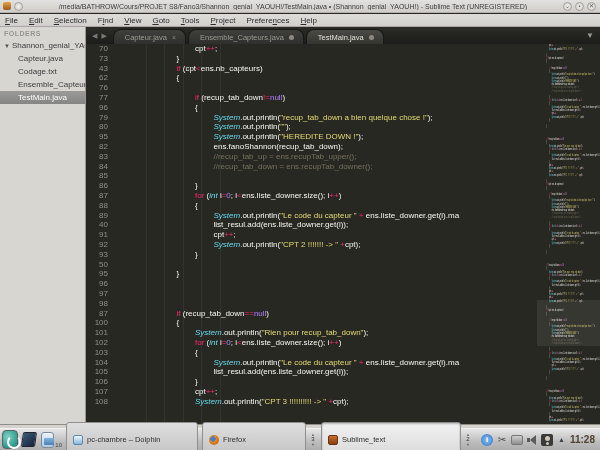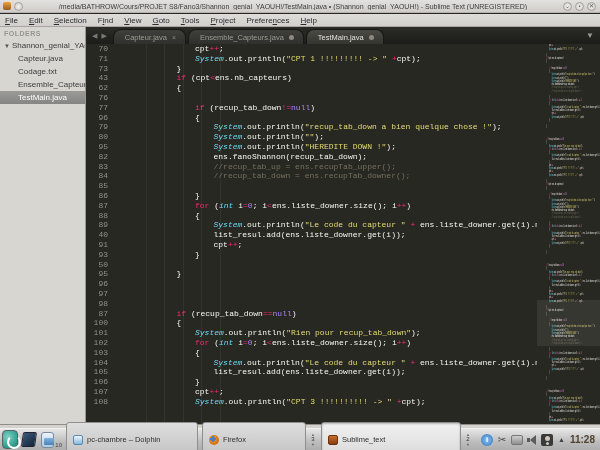--- a/index.html
+++ b/index.html
@@ -50,21 +50,21 @@
     border-radius:8px 8px 0 0; font-size:7.5px; color:#9d9d95; white-space:nowrap; margin-right:2px;
   }
   .tab.active { background:linear-gradient(#4a4a45,#35352f); color:#e2e2da; }
   .tab .close-x { color:#8a8a82; font-size:7px; }
   .tab .dot { width:5px; height:5px; border-radius:50%; background:#8a8a80; }
   #tab-overflow { margin-left:auto; color:#9a9a92; font-size:8px; padding:0 6px 4px 0; }
   
   #editor {
     position:absolute; left:87px; top:44px; width:513px; height:380px;
     background:#272822; overflow:hidden;
-    font-family:Liberation Mono, monospace; font-size:8px; line-height:9.8px;
+    font-family:Liberation Sans, sans-serif; font-size:8px; line-height:9.8px;
   }
   .guide { position:absolute; top:0; bottom:0; width:1px; background:rgba(255,255,255,.055); }
   .row { display:flex; height:9.8px; white-space:pre; }
   .ln { width:28px; min-width:28px; text-align:right; padding-right:7px; color:#8f908a; }
   .code { white-space:pre; }
   .p { color:#f8f8f2; } .k { color:#f92672; } .t { color:#66d9ef; font-style:italic; }
   .s { color:#e6db74; } .c { color:#75715e; } .n { color:#ae81ff; }
   
   #minimap {
     position:absolute; left:537px; top:44px; width:63px; height:380px;
@@ -186,40 +186,40 @@
   </div>
 
   <div id="editor">
     <div class="guide" style="left:59px"></div>
     <div class="guide" style="left:77px"></div>
     <div class="guide" style="left:96px"></div>
     <div class="guide" style="left:114px"></div>
     <div class="guide" style="left:133px"></div>
     <div id="code-lines">
         <div class="row"><span class="ln">70</span><span class="code" style="padding-left: 80px;"><span class="p">cpt</span><span class="k">++</span><span class="p">;</span></span></div>
-        <div class="row"><span class="ln">71</span><span class="code" style="padding-left: 80px;"><span class="t">System</span><span class="p">.out.println(</span><span class="s">"CPT 1 !!!!!!!!! -&gt; "</span><span class="p"> </span><span class="k">+</span><span class="p">cpt);</span></span></div>
         <div class="row"><span class="ln">73</span><span class="code" style="padding-left: 61.5px;"><span class="p">}</span></span></div>
         <div class="row"><span class="ln">43</span><span class="code" style="padding-left: 61.5px;"><span class="k">if</span><span class="p"> (cpt</span><span class="k">&lt;</span><span class="p">ens.nb_capteurs)</span></span></div>
         <div class="row"><span class="ln">62</span><span class="code" style="padding-left: 61.5px;"><span class="p">{</span></span></div>
         <div class="row"><span class="ln">76</span><span class="code" style="padding-left: 6px;"></span></div>
         <div class="row"><span class="ln">77</span><span class="code" style="padding-left: 80px;"><span class="k">if</span><span class="p"> (recup_tab_down</span><span class="k">!=</span><span class="n">null</span><span class="p">)</span></span></div>
         <div class="row"><span class="ln">96</span><span class="code" style="padding-left: 80px;"><span class="p">{</span></span></div>
         <div class="row"><span class="ln">79</span><span class="code" style="padding-left: 98.5px;"><span class="t">System</span><span class="p">.out.println(</span><span class="s">"recup_tab_down a bien quelque chose !"</span><span class="p">);</span></span></div>
         <div class="row"><span class="ln">80</span><span class="code" style="padding-left: 98.5px;"><span class="t">System</span><span class="p">.out.println(</span><span class="s">""</span><span class="p">);</span></span></div>
         <div class="row"><span class="ln">95</span><span class="code" style="padding-left: 98.5px;"><span class="t">System</span><span class="p">.out.println(</span><span class="s">"HEREDITE DOWN !"</span><span class="p">);</span></span></div>
         <div class="row"><span class="ln">82</span><span class="code" style="padding-left: 98.5px;"><span class="p">ens.fanoShannon(recup_tab_down);</span></span></div>
         <div class="row"><span class="ln">83</span><span class="code" style="padding-left: 98.5px;"><span class="c">//recup_tab_up = ens.recupTab_upper();</span></span></div>
         <div class="row"><span class="ln">84</span><span class="code" style="padding-left: 98.5px;"><span class="c">//recup_tab_down = ens.recupTab_downer();</span></span></div>
         <div class="row"><span class="ln">85</span><span class="code" style="padding-left: 6px;"></span></div>
         <div class="row"><span class="ln">86</span><span class="code" style="padding-left: 80px;"><span class="p">}</span></span></div>
         <div class="row"><span class="ln">87</span><span class="code" style="padding-left: 80px;"><span class="k">for</span><span class="p"> (</span><span class="t">int</span><span class="p"> i</span><span class="k">=</span><span class="n">0</span><span class="p">; i</span><span class="k">&lt;</span><span class="p">ens.liste_downer.size(); i</span><span class="k">++</span><span class="p">)</span></span></div>
         <div class="row"><span class="ln">88</span><span class="code" style="padding-left: 80px;"><span class="p">{</span></span></div>
         <div class="row"><span class="ln">89</span><span class="code" style="padding-left: 98.5px;"><span class="t">System</span><span class="p">.out.println(</span><span class="s">"Le code du capteur "</span><span class="p"> </span><span class="k">+</span><span class="p"> ens.liste_downer.get(i).ma</span></span></div>
         <div class="row"><span class="ln">40</span><span class="code" style="padding-left: 98.5px;"><span class="p">list_resul.add(ens.liste_downer.get(i));</span></span></div>
         <div class="row"><span class="ln">91</span><span class="code" style="padding-left: 98.5px;"><span class="p">cpt</span><span class="k">++</span><span class="p">;</span></span></div>
+        <div class="row"><span class="ln">92</span><span class="code" style="padding-left: 98.5px;"><span class="t">System</span><span class="p">.out.println(</span><span class="s">"CPT 2 !!!!!!! -&gt; "</span><span class="p"> </span><span class="k">+</span><span class="p">cpt);</span></span></div>
         <div class="row"><span class="ln">93</span><span class="code" style="padding-left: 80px;"><span class="p">}</span></span></div>
         <div class="row"><span class="ln">50</span><span class="code" style="padding-left: 6px;"></span></div>
         <div class="row"><span class="ln">95</span><span class="code" style="padding-left: 61.5px;"><span class="p">}</span></span></div>
         <div class="row"><span class="ln">96</span><span class="code" style="padding-left: 6px;"></span></div>
         <div class="row"><span class="ln">97</span><span class="code" style="padding-left: 6px;"></span></div>
         <div class="row"><span class="ln">98</span><span class="code" style="padding-left: 6px;"></span></div>
         <div class="row"><span class="ln">87</span><span class="code" style="padding-left: 61.5px;"><span class="k">if</span><span class="p"> (recup_tab_down</span><span class="k">==</span><span class="n">null</span><span class="p">)</span></span></div>
         <div class="row"><span class="ln">100</span><span class="code" style="padding-left: 61.5px;"><span class="p">{</span></span></div>
         <div class="row"><span class="ln">101</span><span class="code" style="padding-left: 80px;"><span class="t">System</span><span class="p">.out.println(</span><span class="s">"Rien pour recup_tab_down"</span><span class="p">);</span></span></div>
         <div class="row"><span class="ln">102</span><span class="code" style="padding-left: 80px;"><span class="k">for</span><span class="p"> (</span><span class="t">int</span><span class="p"> i</span><span class="k">=</span><span class="n">0</span><span class="p">; i</span><span class="k">&lt;</span><span class="p">ens.liste_downer.size(); i</span><span class="k">++</span><span class="p">)</span></span></div>

